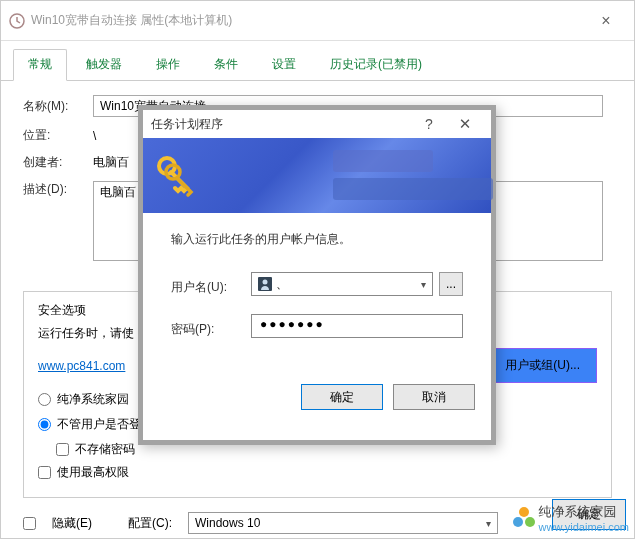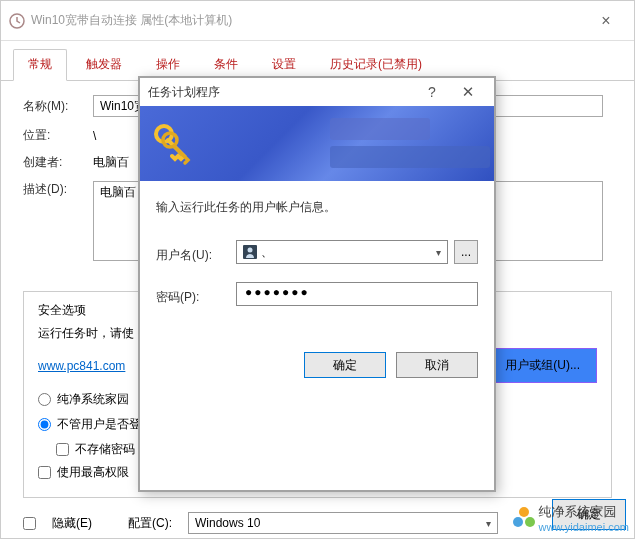--- a/index.html
+++ b/index.html
@@ -14,21 +14,21 @@
       background: #fff; border-bottom: 1px solid #e0e0e0; color: #999;
     }
     .main-titlebar .icon { width: 16px; height: 16px; margin-right: 6px; }
     .main-titlebar .title { flex: 1; }
     .main-titlebar .close { width: 40px; text-align: center; font-size: 16px; color: #666; cursor: pointer; }
     
     .tabs {
       display: flex; border-bottom: 1px solid #ccc; padding: 8px 12px 0; gap: 4px;
     }
     .tab {
-      padding: 6px 14px; border: 1px solid transparent; cursor: pointer; color: #b91c1c;
+      padding: 6px 14px; border: 1px solid transparent; cursor: pointer; color: #15803d;
       border-top-left-radius: 2px; border-top-right-radius: 2px;
     }
     .tab.active {
       border: 1px solid #ccc; border-bottom: 1px solid #fff; margin-bottom: -1px;
       background: #fff;
     }
     
     .form-area { padding: 14px 22px; }
     .form-row {
       display: flex; align-items: center; margin-bottom: 10px;
@@ -51,42 +51,42 @@
     .btn-user { float: right; padding: 8px 16px; border: 1px solid #8b5cf6; background: #3b82f6; cursor: pointer; }
     
     .bottom-row { display: flex; align-items: center; padding: 8px 22px; gap: 16px; }
     .combo { border: 1px solid #999; height: 22px; padding: 2px 6px; width: 310px; background: #fff; display: flex; align-items: center; justify-content: space-between; }
     .combo .chev { font-size: 10px; color: #555; }
     
     .main-ok { position: absolute; right: 8px; bottom: 8px; padding: 6px 24px; border: 1px solid #0078d7; background: #e8e8e8; }
     
     
     .cred-dialog {
-      position: absolute; left: 138px; top: 76px; width: 358px; height: 416px;
-      background: #fff; border: 2px solid #a3a3a3; box-shadow: 3px 3px 12px rgba(0,0,0,0.25);
+      position: absolute; left: 138px; top: 105px; width: 358px; height: 340px;
+      background: #fff; border: 5px solid #a3a3a3; box-shadow: 3px 3px 12px rgba(0,0,0,0.25);
       z-index: 100;
     }
     .cred-titlebar {
       height: 28px; display: flex; align-items: center; padding: 0 8px;
       background: #fff; color: #333;
     }
     .cred-titlebar .title { flex: 1; }
     .cred-titlebar .q, .cred-titlebar .x { width: 36px; text-align: center; font-size: 14px; cursor: pointer; color: #555; }
     .cred-titlebar .x { font-size: 15px; }
     
     .banner {
       height: 75px;
       background: linear-gradient(135deg, #4a6ad8 0%, #3958c8 40%, #6688e8 60%, #3050c0 100%);
       display: flex; align-items: center; padding-left: 8px;
     }
     .keys-icon { width: 48px; height: 48px; }
     .banner .blur1 { position: absolute; left: 190px; top: 40px; width: 100px; height: 22px; background: rgba(90,110,200,0.6); border-radius: 3px; }
     .banner .blur2 { position: absolute; left: 190px; top: 68px; width: 160px; height: 22px; background: rgba(70,100,190,0.6); border-radius: 3px; }
     
-    .cred-body { padding: 18px 16px; }
+    .cred-body { padding: 18px 28px; }
     .cred-prompt { color: #333; margin-bottom: 24px; }
     .cred-row { display: flex; align-items: flex-end; margin-bottom: 18px; }
     .cred-row label { width: 80px; color: #333; }
     .cred-input-wrap { display: flex; align-items: center; gap: 6px; flex: 1; }
     .cred-input {
       border: 1px solid #888; height: 24px; padding: 2px 6px; flex: 1; background: #fff;
       display: flex; align-items: center; justify-content: space-between;
     }
     .cred-input .avatar { width: 14px; height: 14px; margin-right: 4px; display: inline-flex; }
     .cred-input .chev { font-size: 10px; color: #555; margin-left: auto; }

